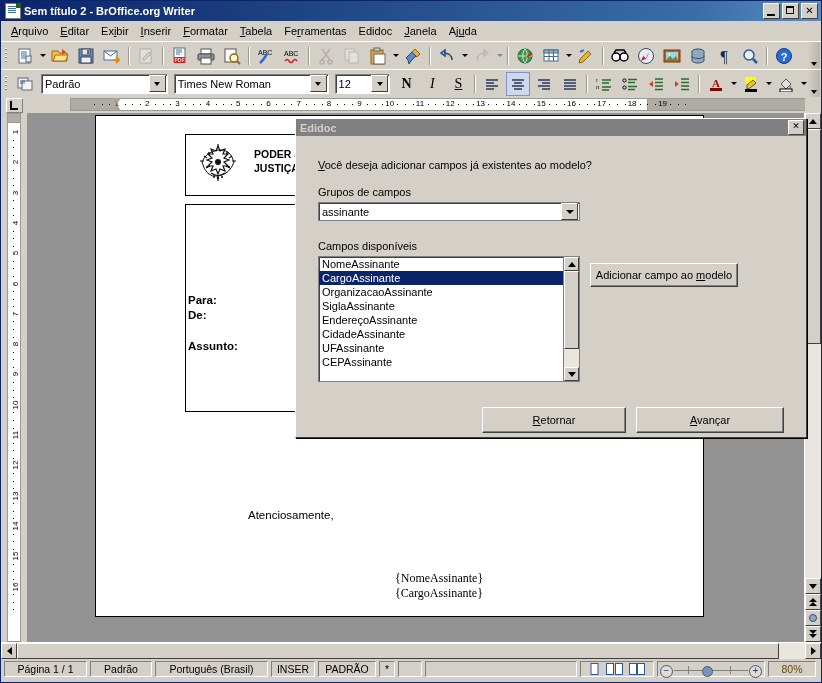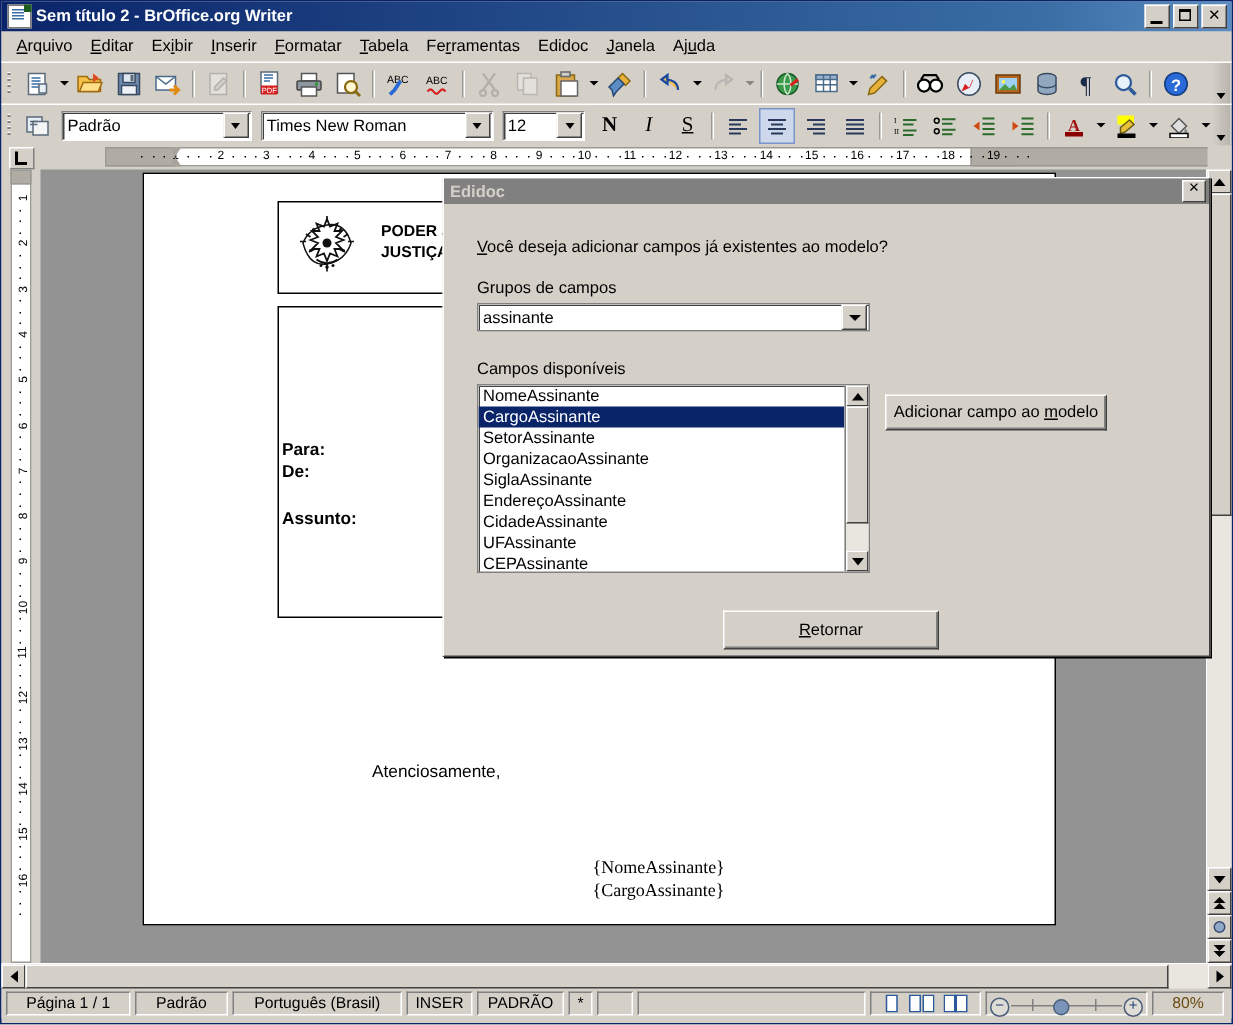--- a/index.html
+++ b/index.html
@@ -817,21 +817,20 @@
         <span>assinante</span>
         <div class="cbtn"></div>
       </div>
 
       <div class="dlg-lab" style="left:22px;top:104px">Campos disponíveis</div>
 
       <div class="listbox" style="left:22px;top:120px;width:262px;height:126px">
         <div class="lb-items" id="lb-items">
             <div class="lb-item">NomeAssinante</div>
             <div class="lb-item sel">CargoAssinante</div>
-            <div class="lb-item">SetorAssinante</div>
             <div class="lb-item">OrganizacaoAssinante</div>
             <div class="lb-item">SiglaAssinante</div>
             <div class="lb-item">EndereçoAssinante</div>
             <div class="lb-item">CidadeAssinante</div>
             <div class="lb-item">UFAssinante</div>
             <div class="lb-item">CEPAssinante</div>
           </div>
         <div class="lb-sb">
           <div class="sb-btn up"></div>
           <div class="sb-track">
@@ -841,16 +840,19 @@
         </div>
       </div>
 
       <div class="btn" style="left:294px;top:127px;width:148px;height:24px">
         <span>Adicionar campo ao <u>m</u>odelo</span>
       </div>
 
       <div class="btn" style="left:186px;top:271px;width:144px;height:26px">
         <span><u>R</u>etornar</span>
       </div>
+      <div class="btn" style="left:340px;top:271px;width:148px;height:26px">
+        <span><u>A</u>vançar</span>
+      </div>
     </div>
   </div>
 
 </div>
 
 </body></html>

